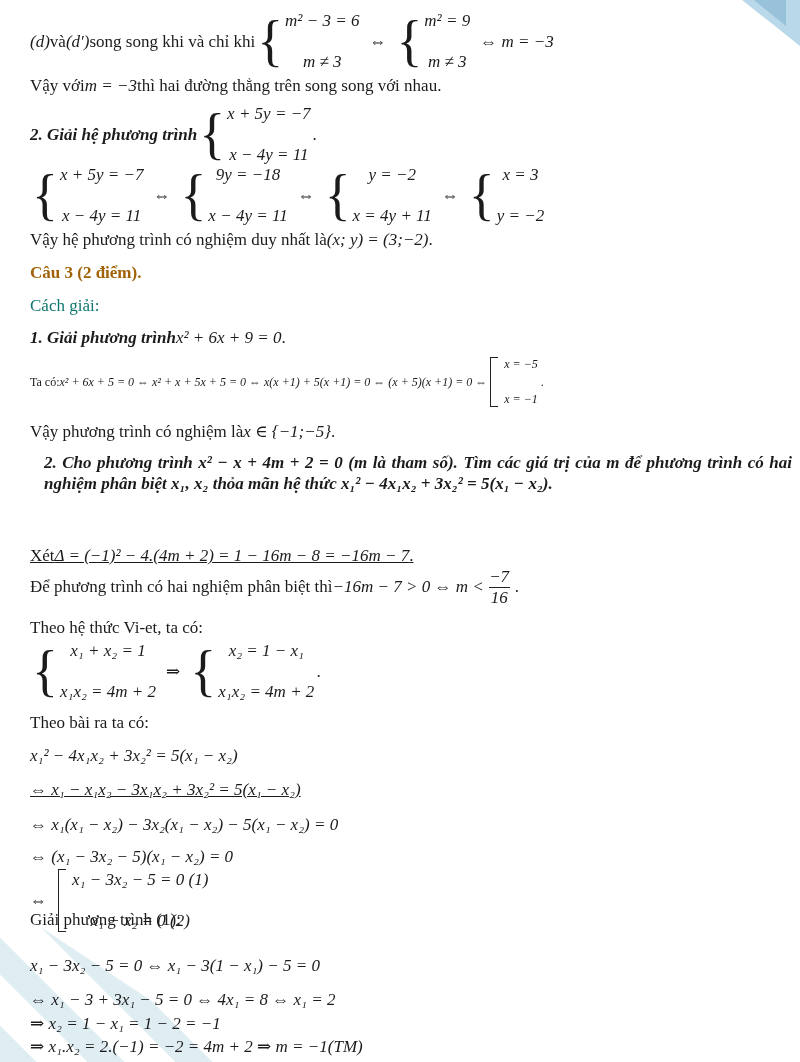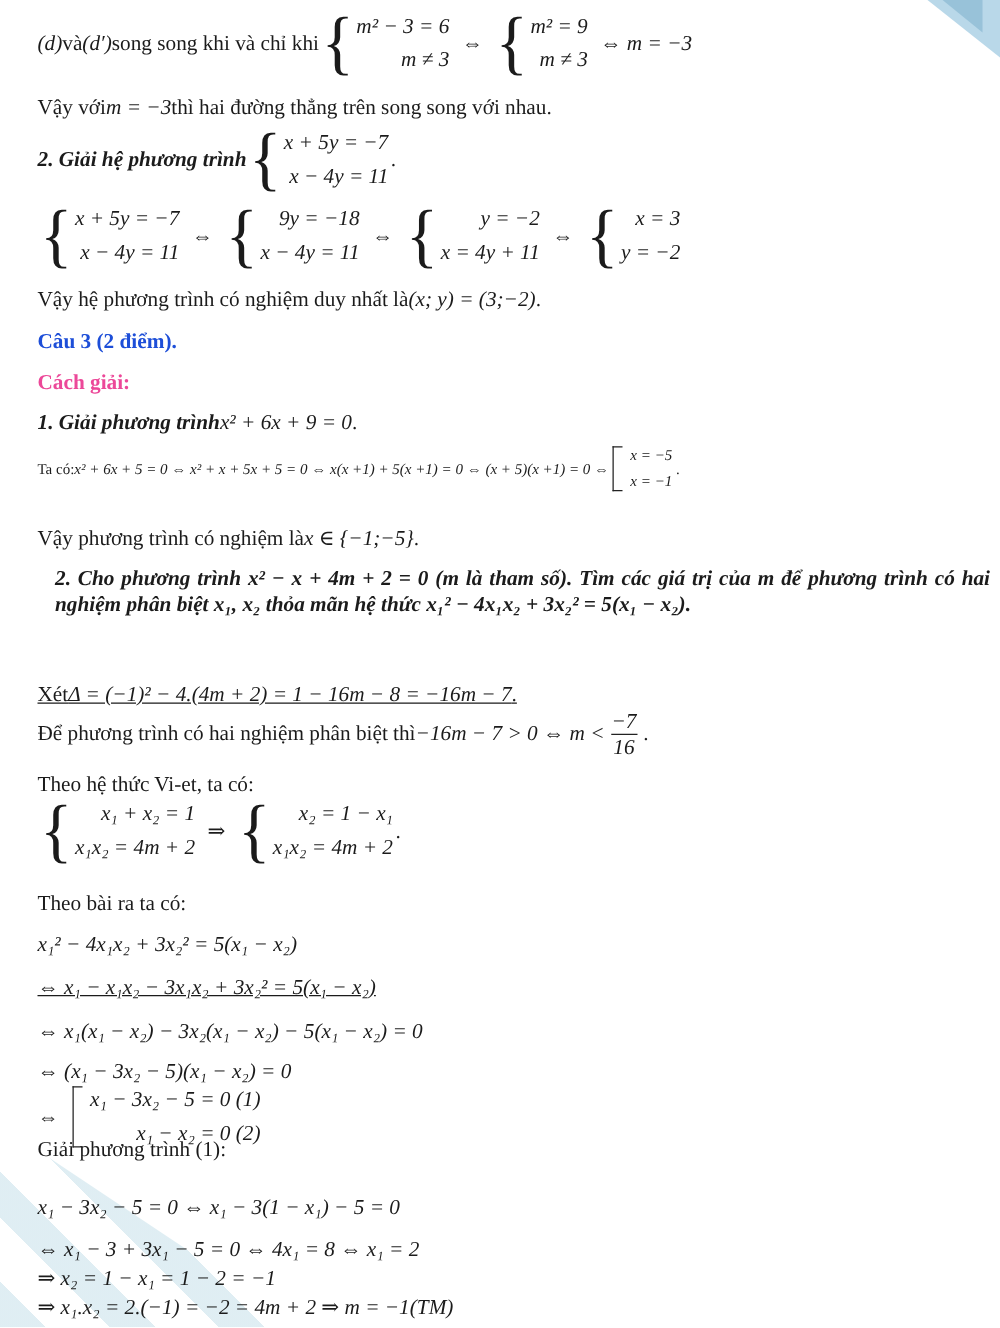--- a/index.html
+++ b/index.html
@@ -1,26 +1,26 @@
 <!DOCTYPE html>
 <html><head>
 <meta charset="utf-8">
 <style>
   html,body{margin:0;padding:0;background:#ffffff;}
   .page{position:relative;width:800px;height:1062px;background:#ffffff;overflow:hidden;
         font-family:"Liberation Serif","DejaVu Serif",serif;color:#1b1b1b;font-size:17px;}
   .line{position:absolute;left:30px;display:flex;align-items:center;white-space:nowrap;z-index:2;}
   .m{font-style:italic;}
   .bi{font-weight:bold;font-style:italic;}
-  .red{color:#1d4ed8;font-weight:bold;}
-  .blue{color:#ec4899;font-weight:bold;}
+  .red{color:#a16207;font-weight:bold;}
+  .blue{color:#0f766e;font-weight:normal;}
   .sys{display:inline-flex;align-items:center;margin:0 2px;}
   .brace{display:inline-block;font-size:54px;font-weight:300;line-height:0.85;
          transform:scaleY(1.05);margin-right:2px;font-style:normal;}
-  .rows{display:inline-flex;flex-direction:column;row-gap:5px;line-height:1.3;text-align:right;}
+  .rows{display:inline-flex;flex-direction:column;row-gap:19px;line-height:1.3;text-align:center;}
   .caseswrap{display:inline-flex;align-items:stretch;margin:0 3px;}
   .lbr{width:7px;border:1.6px solid #222;border-right:none;margin-right:6px;}
   .arrow{margin:0 8px;font-style:normal;}
   .frac{display:inline-flex;flex-direction:column;align-items:center;line-height:1.12;
         margin:0 5px;font-style:italic;}
   .frac .den{border-top:1.4px solid #222;padding:0 2px;}
   .para{position:absolute;left:44px;width:748px;display:block;white-space:normal;
         text-align:justify;line-height:21px;z-index:2;}
   .tight{font-size:12px;}
   

